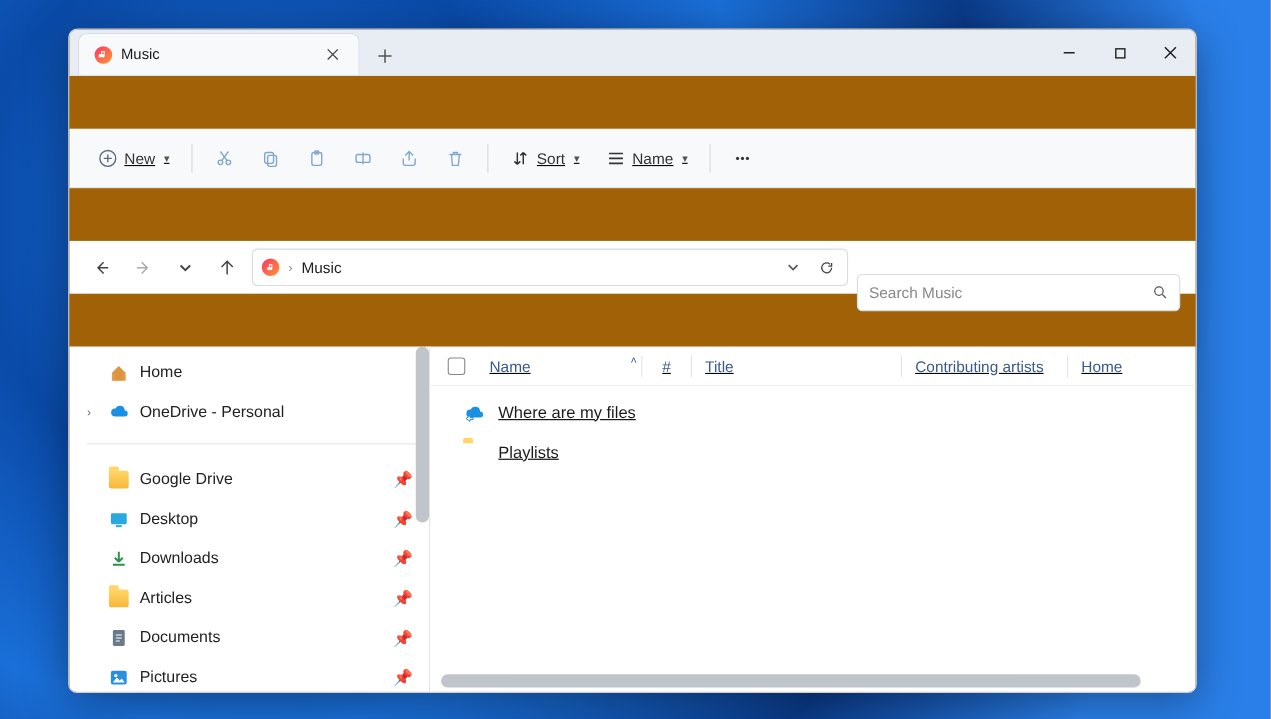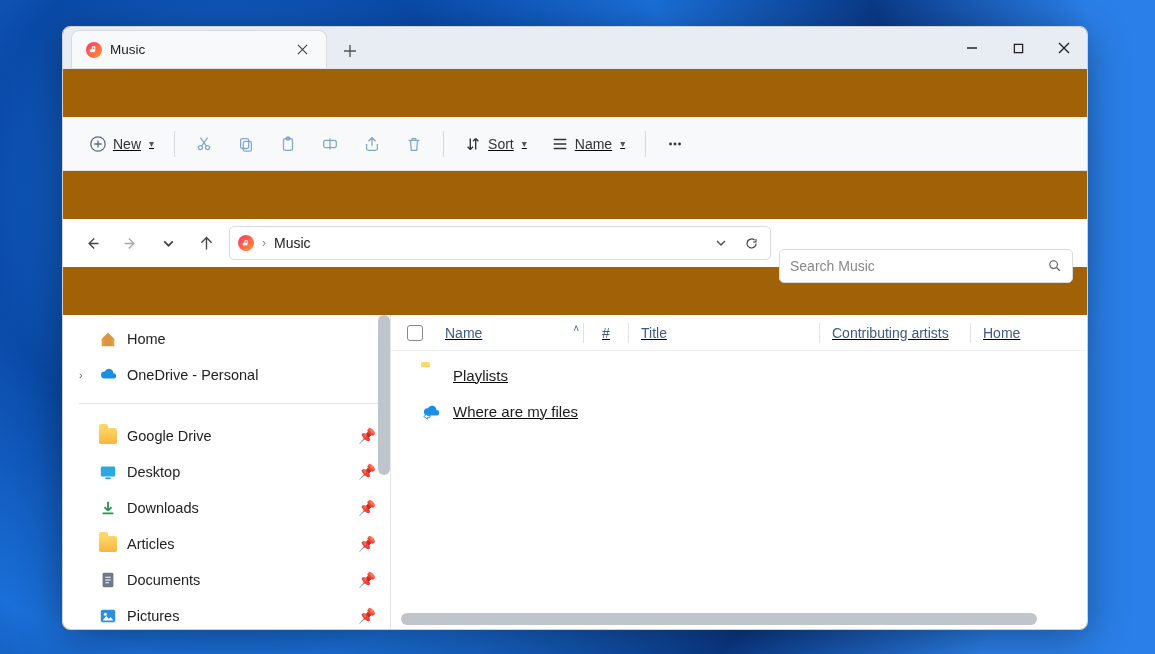--- a/index.html
+++ b/index.html
@@ -375,31 +375,31 @@
         <div class="col" style="width:44px;text-align:center"><span>#</span></div>
         <div class="vline"></div>
         <div class="col" style="width:190px"><span>Title</span></div>
         <div class="vline"></div>
         <div class="col" style="width:150px"><span>Contributing artists</span></div>
         <div class="vline"></div>
         <div class="col"><span>Home</span></div>
       </div>
       <div class="files">
         <div class="row">
-          <span class="f-icon"><span class="folder-icon"></span></span>
-          <span>Playlists</span>
-        </div>
-        <div class="row">
           <span class="f-icon cloud-icon">
             <svg width="20" height="18" viewBox="0 0 22 18">
                 <path fill="#1a8fe3" d="M7 14a4 4 0 0 1 .5-8 5 5 0 0 1 9.5 2 3 3 0 0 1 0 6z"></path>
                 <path fill="#fff" stroke="#1a8fe3" stroke-width="1" d="M3 15l4-3v2h3v2H7v2z"></path>
               </svg>
           </span>
           <span>Where are my files</span>
         </div>
+        <div class="row">
+          <span class="f-icon"><span class="folder-icon"></span></span>
+          <span>Playlists</span>
+        </div>
       </div>
       <div class="scrollbar-h"></div>
     </div>
   </div>
 
 
 </div>
 
 </body></html>

